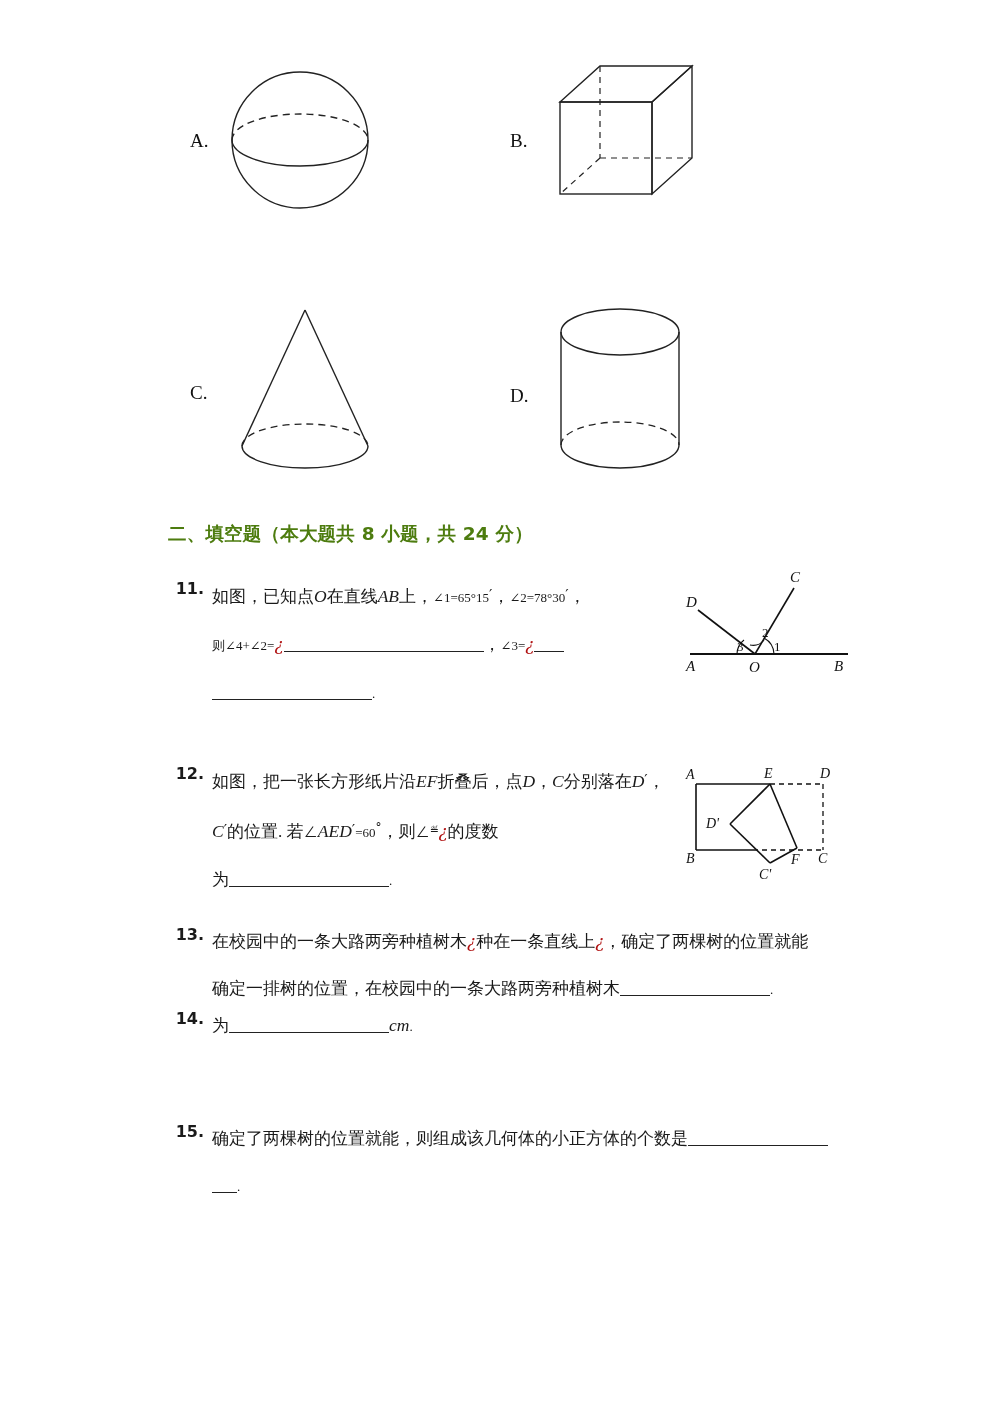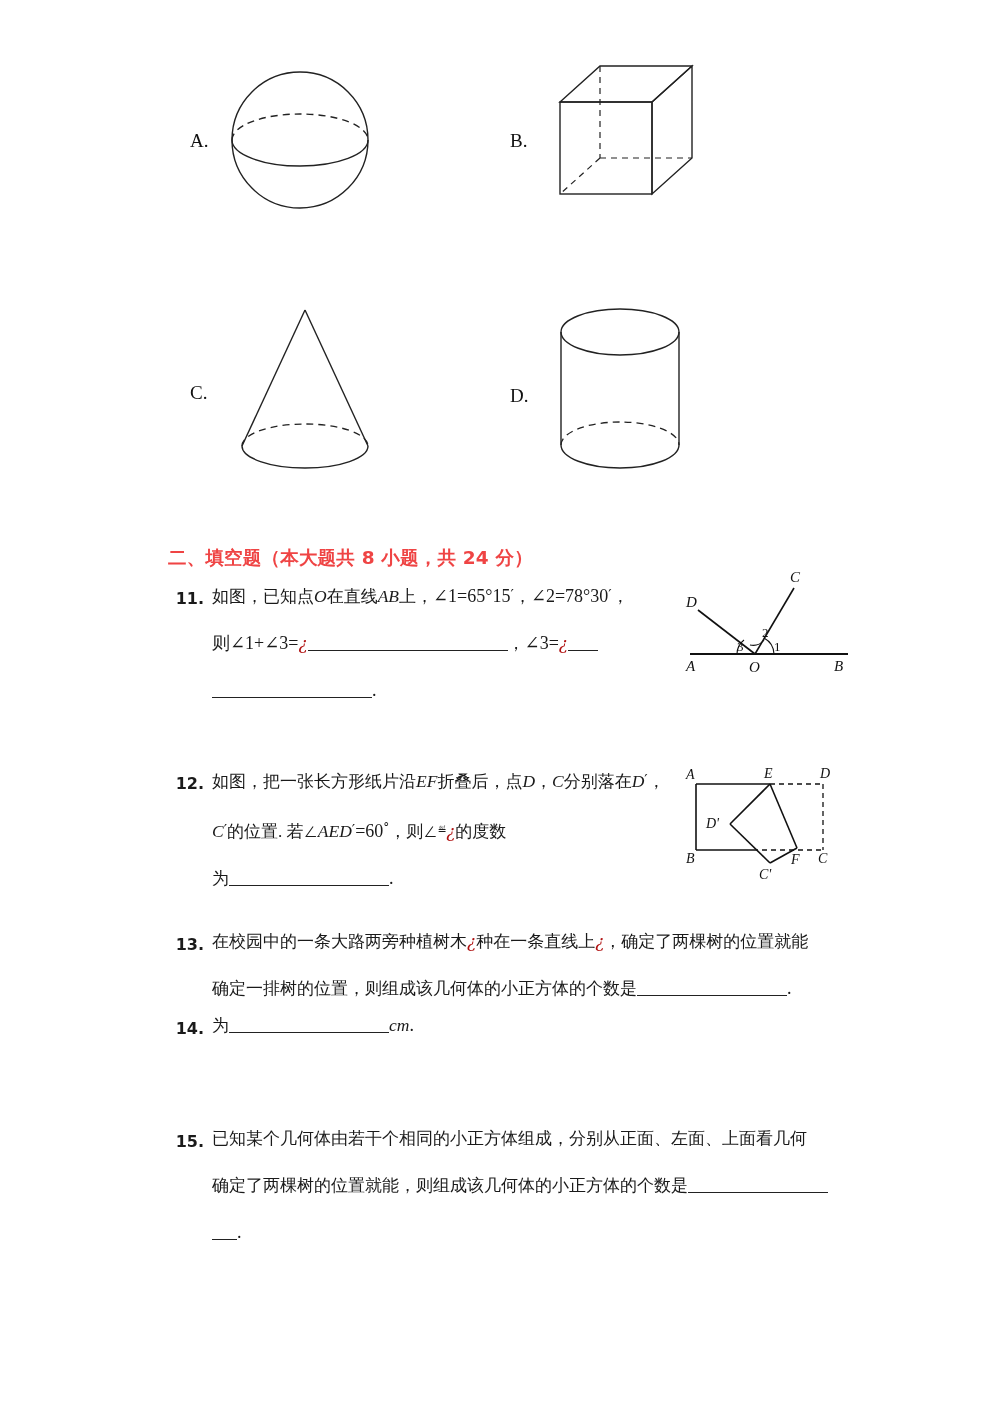--- a/index.html
+++ b/index.html
@@ -52,38 +52,38 @@
     user-select: none;
   }
   .option-figure {
     display: block;
   }
 
   
   .section-heading {
     position: absolute;
     left: 168px;
-    top: 545px;
+    top: 521px;
     font-family: "DejaVu Sans", "Liberation Sans", sans-serif;
     font-size: 18.5px;
     font-weight: 700;
     letter-spacing: 0.2px;
-    color: #ef4444;
+    color: #4d7c0f;
     white-space: nowrap;
   }
 
   
   .question {
     position: absolute;
     color: #1a1a1a;
   }
   .q-num {
     position: absolute;
     left: 0;
-    top: 12px;
+    top: 2px;
     width: 36px;
     text-align: right;
     font-family: "DejaVu Sans", "Liberation Sans", sans-serif;
     font-weight: 700;
     font-size: 16px;
     line-height: 30px;
   }
   .q-body {
     margin-left: 44px;
   }
@@ -98,21 +98,21 @@
     font-size: 17px;
   }
   .mv {           
     font-family: "Liberation Serif", "DejaVu Serif", serif;
     font-style: italic;
     font-size: 17.5px;
   }
   .mn {           
     font-family: "Liberation Serif", "DejaVu Serif", serif;
     font-style: normal;
-    font-size: 18px;
+    font-size: 13px;
   }
   .prime { font-size: 15px; vertical-align: 2px; }
   .deg   { font-size: 12px; vertical-align: 5px; }
   .err   { color: #b01010; font-family: "DejaVu Serif", "Liberation Serif", serif;
            font-size: 17px; font-style: italic; }
   .defeq { font-family: "DejaVu Sans", "Liberation Sans", sans-serif;
            font-size: 11px; vertical-align: 3px; letter-spacing: -0.5px;}
   .blank {
     display: inline-block;
     border-bottom: 1.6px solid #222;
@@ -207,21 +207,21 @@
 
   <div class="section-heading">二、填空题（本大题共 8 小题，共 24 分）</div>
 
   <div class="question" id="q11">
     <div class="q-num">11.</div>
     <div class="q-body">
       <div class="q-line">
         <span class="cn">如图，已知点</span><span class="mv">O</span><span class="cn">在直线</span><span class="mv">AB</span><span class="cn">上，</span><span class="mn">∠1=65°15</span><span class="prime">′</span><span class="cn">，</span><span class="mn">∠2=78°30</span><span class="prime">′</span><span class="cn">，</span>
       </div>
       <div class="q-line">
-        <span class="mn">则∠1+∠3=</span><span class="err">¿</span><span class="blank b-200"></span><span class="cn">，</span><span class="mn">∠3=</span><span class="err">¿</span><span class="blank b-30"></span>
+        <span class="mn">则∠4+∠2=</span><span class="err">¿</span><span class="blank b-200"></span><span class="cn">，</span><span class="mn">∠3=</span><span class="err">¿</span><span class="blank b-30"></span>
       </div>
       <div class="q-line">
         <span class="blank b-160"></span><span class="mn">.</span>
       </div>
     </div>
   </div>
 
   <div class="fig-inline" id="fig-q11">
     <svg class="fig-svg" width="175" height="110" viewBox="0 0 175 110">
 
@@ -290,41 +290,38 @@
     </svg>
   </div>
 
   <div class="question" id="q13">
     <div class="q-num">13.</div>
     <div class="q-body">
       <div class="q-line">
         <span class="cn">在校园中的一条大路两旁种植树木</span><span class="err">¿</span><span class="cn">种在一条直线上</span><span class="err">¿</span><span class="cn">，确定了两棵树的位置就能</span>
       </div>
       <div class="q-line">
-        <span class="cn">确定一排树的位置，则组成该几何体的小正方体的个数是</span><span class="blank b-150"></span><span class="mn">.</span>
+        <span class="cn">确定一排树的位置，在校园中的一条大路两旁种植树木</span><span class="blank b-150"></span><span class="mn">.</span>
       </div>
     </div>
   </div>
 
   <div class="question" id="q14">
     <div class="q-num">14.</div>
     <div class="q-body">
       <div class="q-line">
         <span class="cn">为</span><span class="blank b-160"></span><span class="mv">cm</span><span class="mn">.</span>
       </div>
     </div>
   </div>
 
   <div class="question" id="q15">
     <div class="q-num">15.</div>
     <div class="q-body">
       <div class="q-line">
-        <span class="cn">已知某个几何体由若干个相同的小正方体组成，分别从正面、左面、上面看几何</span>
-      </div>
-      <div class="q-line">
         <span class="cn">确定了两棵树的位置就能，则组成该几何体的小正方体的个数是</span><span class="blank b-140"></span>
       </div>
       <div class="q-line">
         <span class="blank b-25"></span><span class="mn">.</span>
       </div>
     </div>
   </div>
 
 </div>
 

